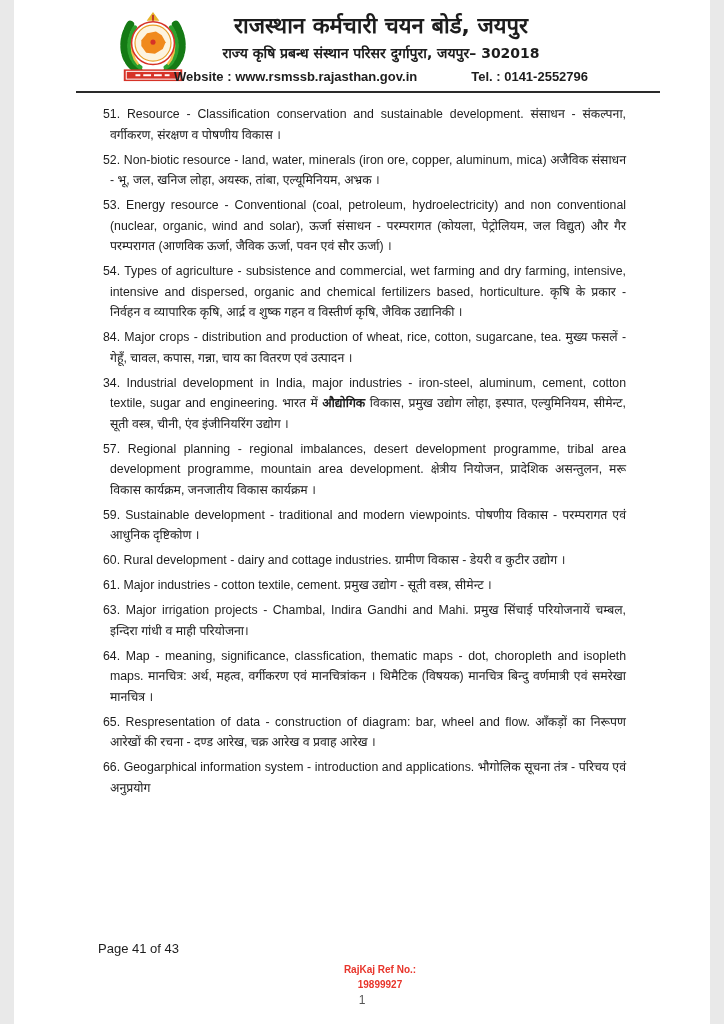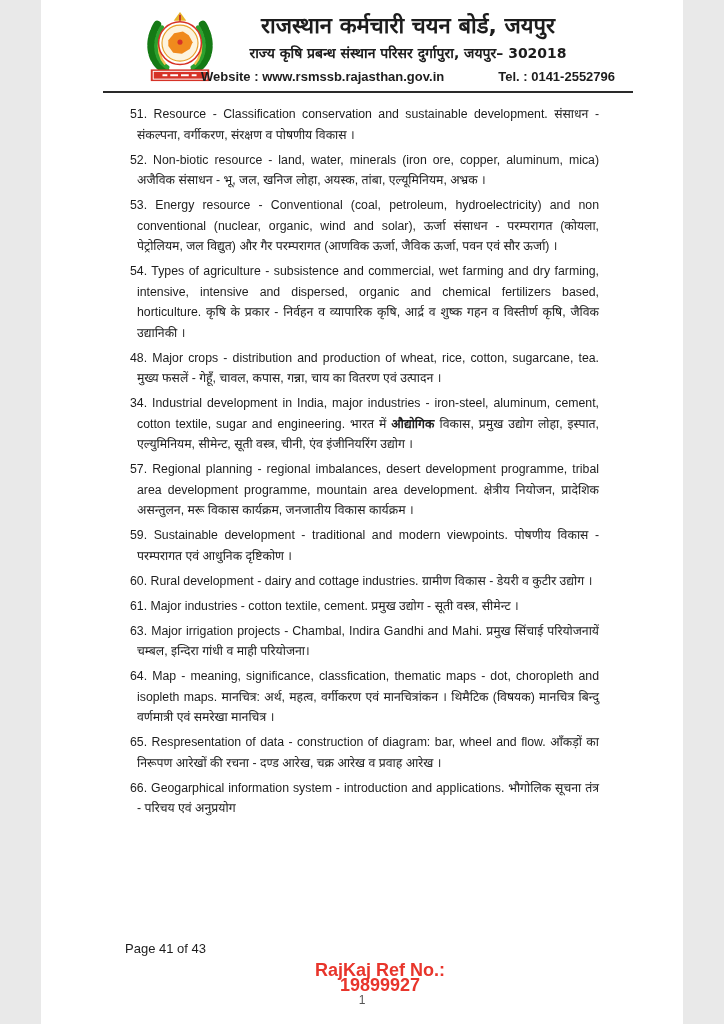--- a/index.html
+++ b/index.html
@@ -1,18 +1,18 @@
 <!DOCTYPE html>
 <html><head>
 <meta charset="utf-8">
 <style>
   html,body{margin:0;padding:0;background:#e9e9e9;}
   .page{
     position:relative;
-    width:642px;height:1024px;
+    width:696px;height:1024px;
     margin:0 auto;
     background:#ffffff;
     font-family:"Liberation Sans","DejaVu Sans",sans-serif;
     color:#1d1d1d;
     overflow:hidden;
   }
   
   .hdr{display:flex;align-items:flex-start;padding:10px 0 0 93px;}
   .logo{width:92px;height:74px;flex:0 0 auto;}
   .hdr-text{width:352px;margin-left:6px;text-align:center;padding-top:2px;}
@@ -37,21 +37,21 @@
     text-align:justify;
     font-family:"Liberation Sans","DejaVu Sans",sans-serif;
   }
   .item{margin:0 0 4.5px 0;padding-left:7px;text-indent:-7px;}
   .item .bd{font-weight:bold;}
   
   .pageinfo{position:absolute;left:84px;top:941px;font-size:13px;color:#1d1d1d;}
   .pageinfo b{font-weight:normal;}
   .ref{
     position:absolute;left:0;right:0;top:963px;
-    text-align:center;font-weight:bold;font-size:18px;line-height:14.5px;
+    text-align:center;font-weight:bold;font-size:10px;line-height:14.5px;
     padding-left:36px;
   }
   .sheetnum{position:absolute;left:0;right:0;top:993px;text-align:center;font-size:12px;color:#555;}
 </style>
 </head>
 <body>
 
 <div class="page">
 
   <header class="hdr">
@@ -92,21 +92,21 @@
       </div>
     </div>
   </header>
   <div class="rule"></div>
 
   <main class="list">
     <p class="item"><span class="num">51.</span> <span>Resource - Classification conservation and sustainable development. संसाधन - संकल्पना, वर्गीकरण, संरक्षण व पोषणीय विकास ।</span></p>
     <p class="item"><span class="num">52.</span> <span>Non-biotic resource - land, water, minerals (iron ore, copper, aluminum, mica) अजैविक संसाधन - भू, जल, खनिज लोहा, अयस्क, तांबा, एल्यूमिनियम, अभ्रक ।</span></p>
     <p class="item"><span class="num">53.</span> <span>Energy resource - Conventional (coal, petroleum, hydroelectricity) and non conventional (nuclear, organic, wind and solar), ऊर्जा संसाधन - परम्परागत (कोयला, पेट्रोलियम, जल विद्युत) और गैर परम्परागत (आणविक ऊर्जा, जैविक ऊर्जा, पवन एवं सौर ऊर्जा) ।</span></p>
     <p class="item"><span class="num">54.</span> <span>Types of agriculture - subsistence and commercial, wet farming and dry farming, intensive, intensive and dispersed, organic and chemical fertilizers based, horticulture. कृषि के प्रकार - निर्वहन व व्यापारिक कृषि, आर्द्र व शुष्क गहन व विस्तीर्ण कृषि, जैविक उद्यानिकी ।</span></p>
-    <p class="item"><span class="num">48.</span> <span>Major crops - distribution and production of wheat, rice, cotton, sugarcane, tea.  मुख्य फसलें - गेहूँ, चावल, कपास, गन्ना, चाय का वितरण एवं उत्पादन ।</span></p>
+    <p class="item"><span class="num">84.</span> <span>Major crops - distribution and production of wheat, rice, cotton, sugarcane, tea.  मुख्य फसलें - गेहूँ, चावल, कपास, गन्ना, चाय का वितरण एवं उत्पादन ।</span></p>
     <p class="item"><span class="num">34.</span> <span>Industrial development in India, major industries - iron-steel, aluminum, cement, cotton textile, sugar and engineering. भारत में </span><b class="bd">औद्योगिक</b><span> विकास, प्रमुख उद्योग लोहा, इस्पात, एल्युमिनियम, सीमेन्ट, सूती वस्त्र, चीनी, एंव इंजीनियरिंग उद्योग ।</span></p>
     <p class="item"><span class="num">57.</span> <span>Regional planning - regional imbalances, desert development programme, tribal area development programme, mountain area development. क्षेत्रीय नियोजन, प्रादेशिक असन्तुलन, मरू विकास कार्यक्रम, जनजातीय विकास कार्यक्रम ।</span></p>
     <p class="item"><span class="num">59.</span> <span>Sustainable development - traditional and modern viewpoints. पोषणीय विकास - परम्परागत एवं आधुनिक दृष्टिकोण ।</span></p>
     <p class="item"><span class="num">60.</span> <span>Rural development - dairy and cottage industries. ग्रामीण विकास - डेयरी व कुटीर उद्योग ।</span></p>
     <p class="item"><span class="num">61.</span> <span>Major industries - cotton textile, cement. प्रमुख उद्योग - सूती वस्त्र, सीमेन्ट ।</span></p>
     <p class="item"><span class="num">63.</span> <span>Major irrigation projects - Chambal, Indira Gandhi and Mahi. प्रमुख सिंचाई परियोजनायें चम्बल, इन्दिरा गांधी व माही परियोजना।</span></p>
     <p class="item"><span class="num">64.</span> <span>Map - meaning, significance, classfication, thematic maps - dot, choropleth and isopleth maps. मानचित्र: अर्थ, महत्व, वर्गीकरण एवं मानचित्रांकन । थिमैटिक (विषयक) मानचित्र बिन्दु वर्णमात्री एवं समरेखा मानचित्र ।</span></p>
     <p class="item"><span class="num">65.</span> <span>Respresentation of data - construction of diagram: bar, wheel and flow. आँकड़ों का निरूपण आरेखों की रचना - दण्ड आरेख, चक्र आरेख व प्रवाह आरेख ।</span></p>
     <p class="item"><span class="num">66.</span> <span>Geogarphical information system - introduction and applications. भौगोलिक सूचना तंत्र - परिचय एवं अनुप्रयोग</span></p>
   </main>

